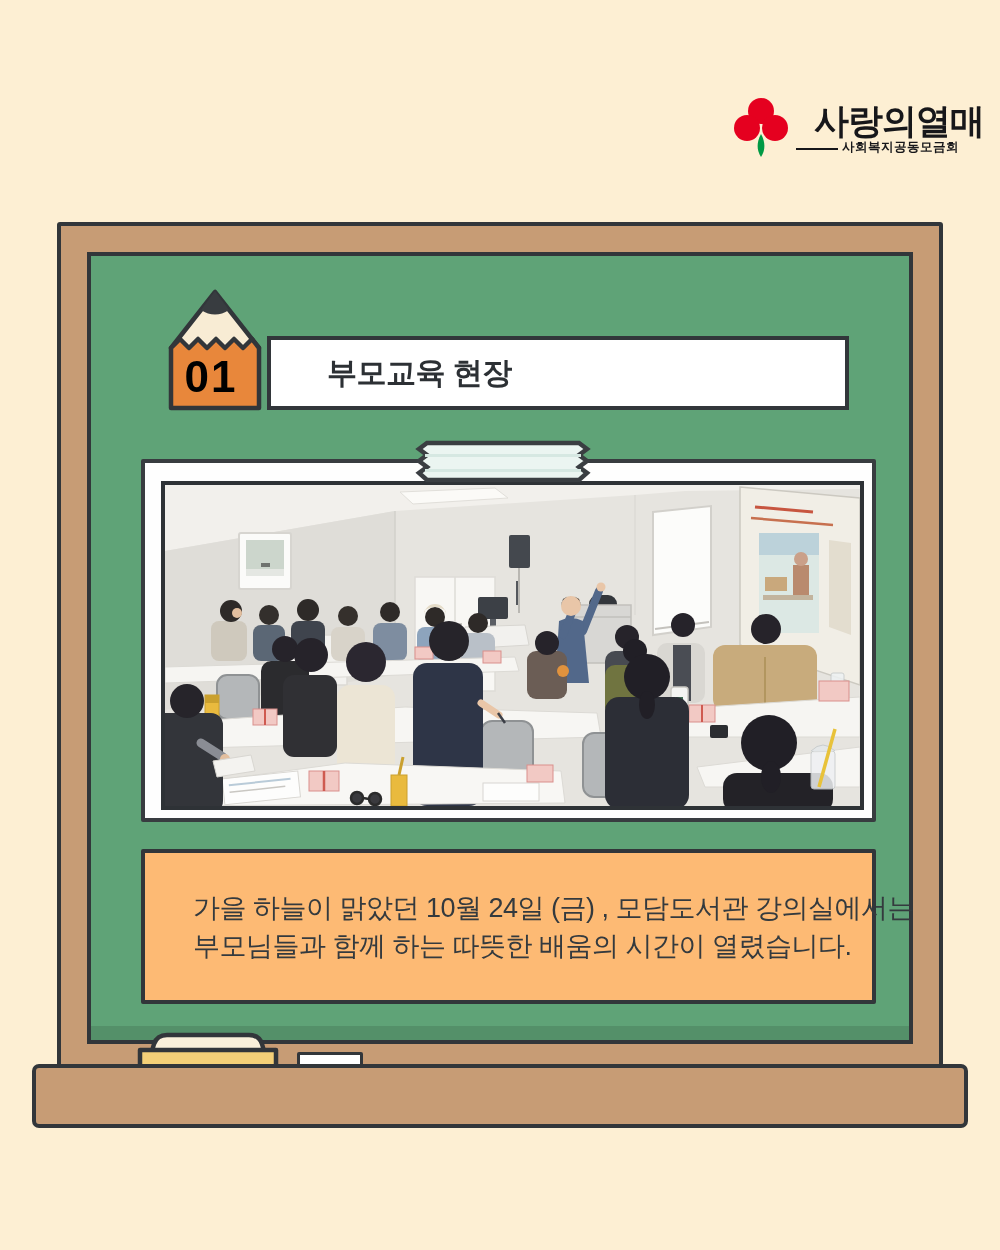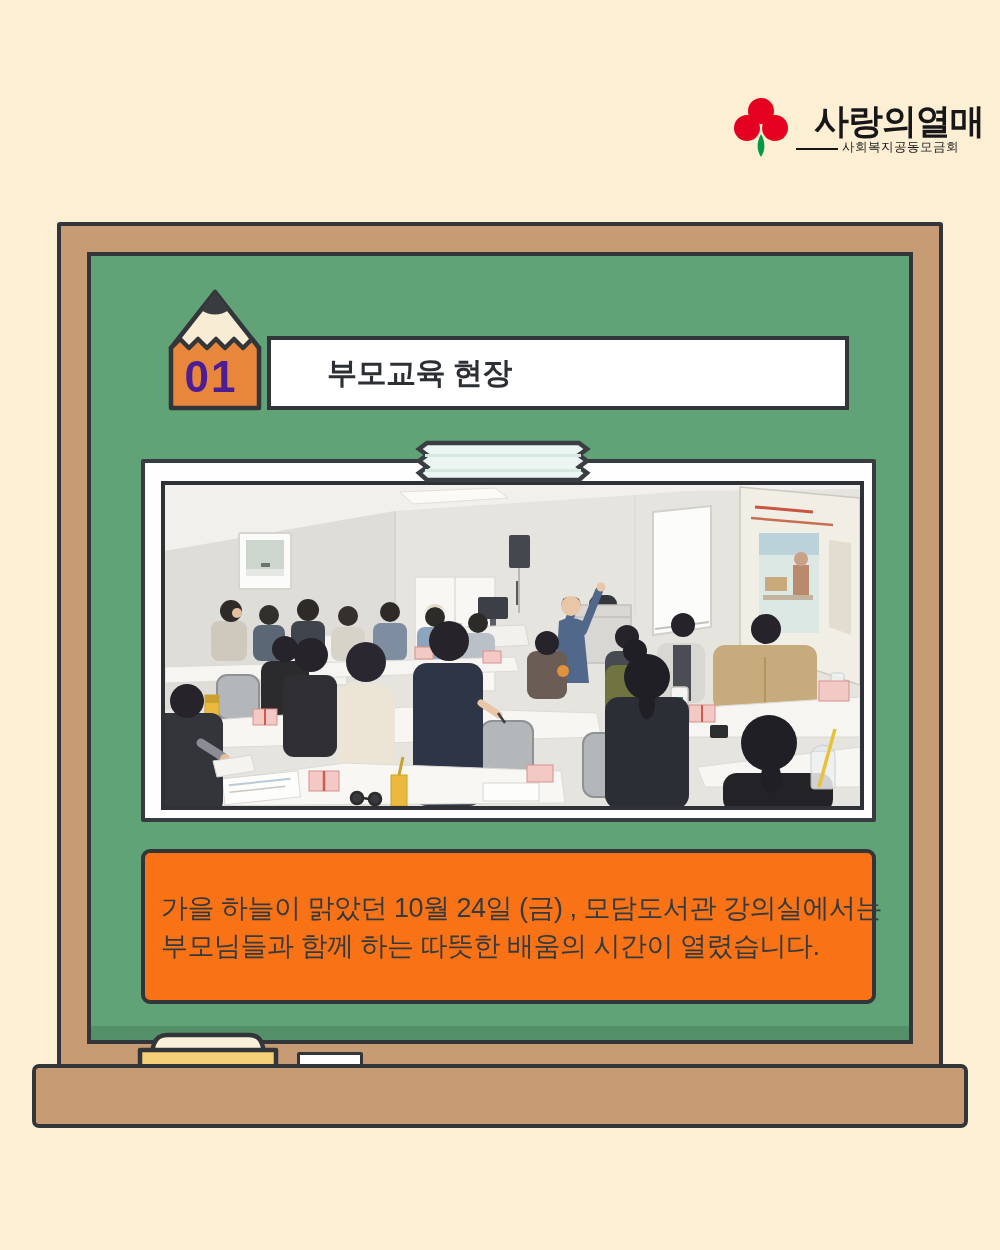--- a/index.html
+++ b/index.html
@@ -12,40 +12,40 @@
   .abs{position:absolute;}
 
   
   .logo{left:730px;top:92px;width:236px;height:72px;}
   .logo-title{
     left:64px;top:6px;font-size:35px;font-weight:bold;color:#17171a;
     letter-spacing:-1px;white-space:nowrap;margin-left:20px;
   }
   .logo-rule{left:66px;top:56px;width:42px;height:2px;background:#17171a;}
   .logo-subtitle{
-    left:112px;top:47px;font-size:12.5px;font-weight:normal;color:#17171a;
+    left:112px;top:47px;font-size:12.5px;font-weight:bold;color:#17171a;
     letter-spacing:0.5px;white-space:nowrap;
   }
 
   
   .frame{
     left:57px;top:222px;width:886px;height:846px;box-sizing:border-box;
     background:#c79c75;border:4px solid #32363a;border-radius:3px;
   }
   .board{
     left:26px;top:26px;width:826px;height:792px;box-sizing:border-box;
     background:#5fa377;border:4px solid #32363a;
   }
   .board-edge{left:0;bottom:0;width:100%;height:14px;background:#549069;}
 
   
   .pencil{left:68px;top:30px;width:112px;height:128px;z-index:3;}
   .badge-number{
     left:0;top:66px;width:104px;text-align:center;
-    font-size:44px;font-weight:bold;color:#4c1d95;letter-spacing:2px;
+    font-size:44px;font-weight:bold;color:#000000;letter-spacing:2px;
   }
   .title-bar{
     left:176px;top:80px;width:582px;height:74px;box-sizing:border-box;
     background:#ffffff;border:4px solid #32363a;z-index:2;
     display:flex;align-items:center;text-align:right;
   }
   .title-bar span{
     padding-left:56px;font-size:30px;font-weight:bold;color:#2c3034;
     letter-spacing:-0.5px;white-space:nowrap;
   }
@@ -58,23 +58,23 @@
   .photo-inner{
     left:16px;top:18px;width:695px;height:321px;box-sizing:content-box;
     border:4px solid #2e3236;background:#e6e4df;overflow:hidden;
   }
   .photo-inner svg{display:block;}
   .tape{left:322px;top:182px;width:180px;height:48px;z-index:4;}
 
   
   .caption-box{
     left:50px;top:593px;width:735px;height:155px;box-sizing:border-box;
-    background:#f97316;border:4px solid #32363a;border-radius:9px;
+    background:#fdba74;border:4px solid #32363a;border-radius:2px;
     display:flex;flex-direction:column;justify-content:center;
-    padding:0 16px;
+    padding:0 48px;
   }
   .caption-box .cap-line{
     font-size:27px;line-height:38px;color:#343a3e;font-weight:500;
     letter-spacing:-0.5px;white-space:nowrap;
   }
 
   
   .eraser{left:44px;top:776px;width:146px;height:42px;z-index:4;}
   .chalk{
     left:206px;top:796px;width:66px;height:20px;box-sizing:border-box;

